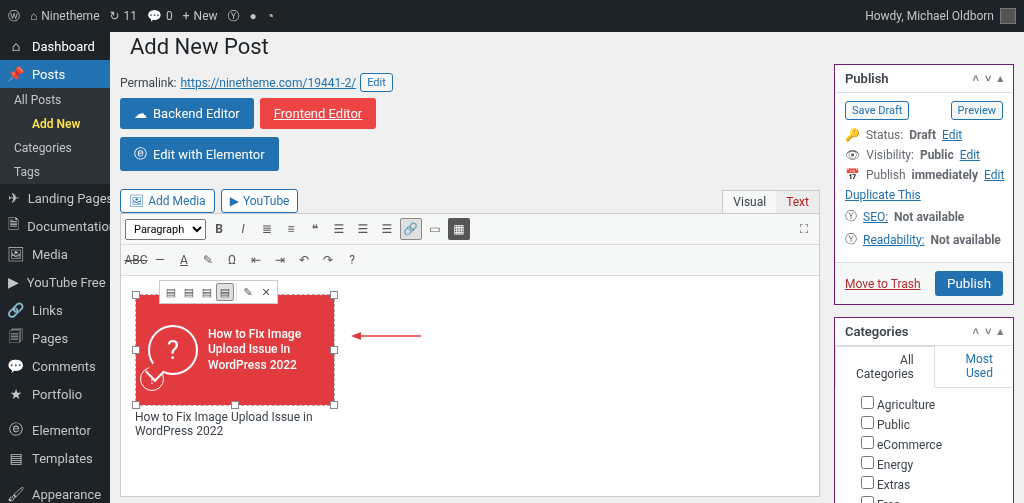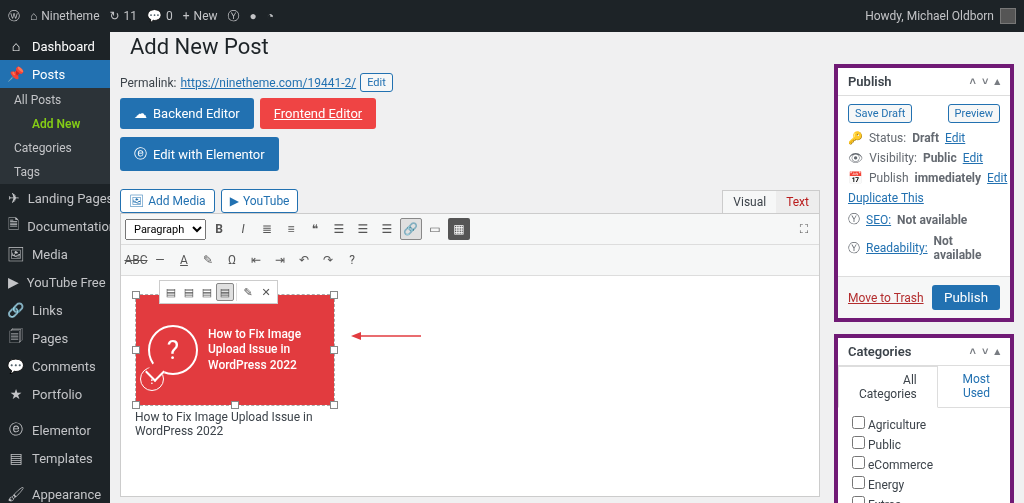--- a/index.html
+++ b/index.html
@@ -11,21 +11,21 @@
 .adminbar .itm { display: flex; align-items: center; gap: 4px; cursor: pointer; }
 .adminbar .right { margin-left: auto; display: flex; align-items: center; gap: 6px; }
 .avatar { width: 16px; height: 16px; background: #555; border: 1px solid #777; }
 
 
 .sidebar { position: absolute; top: 32px; left: 0; bottom: 0; width: 110px; background: #1d2327; color: #c3c4c7; font-size: 13px; overflow: hidden; }
 .sidebar .item { display: flex; align-items: center; gap: 8px; padding: 6px 8px; cursor: pointer; white-space: nowrap; }
 .sidebar .item.top { color: #fff; }
 .sidebar .item.active { background: #2271b1; color: #fff; }
 .sidebar .sub { padding: 5px 8px 5px 14px; background: #2c3338; color: #c3c4c7; font-size: 12px; cursor: pointer; }
-.sidebar .sub.active { color: #84cc16; font-weight: 600; padding-left: 32px; }
+.sidebar .sub.active { color: #fde047; font-weight: 600; padding-left: 32px; }
 .sidebar .ic { width: 16px; height: 16px; display: inline-flex; align-items: center; justify-content: center; font-size: 14px; }
 
 
 .main { position: absolute; top: 32px; left: 110px; right: 0; bottom: 0; padding: 0 10px; overflow: hidden; }
 .page-title { font-size: 22px; font-weight: 400; color: #1d2327; padding: 2px 0 8px 10px; }
 
 .content-col { position: absolute; left: 10px; width: 700px; top: 0; bottom: 0; }
 .side-col { position: absolute; right: 10px; width: 180px; top: 32px; bottom: 0; }
 
 .title-input { width: 100%; padding: 6px 10px; font-size: 18px; border: 1px solid #8c8f94; background: #fff; border-radius: 3px; }
@@ -58,36 +58,36 @@
 .red-img .qmark::after { content: ""; position: absolute; bottom: -6px; left: -2px; width: 12px; height: 12px; background: #e23b3f; border-left: 2px solid #fff; border-bottom: 2px solid #fff; transform: rotate(-45deg); }
 .red-img .imgtext { font-size: 12px; line-height: 1.3; margin: 0 10px; font-weight: 500; }
 .corner-q { position: absolute; left: 4px; top: 72px; width: 24px; height: 24px; border: 1px solid #fff; border-radius: 50%; display: flex; align-items: center; justify-content: center; font-size: 14px; color: #fff; }
 .img-toolbar { position: absolute; top: 4px; left: 38px; background: #fff; border: 1px solid #ccc; display: flex; padding: 2px; z-index: 2; }
 .img-toolbar .tbtn { width: 18px; height: 18px; font-size: 11px; }
 .handle { position: absolute; width: 8px; height: 8px; background: #fff; border: 1px solid #888; }
 .caption { font-size: 12px; margin-top: 4px; width: 200px; }
 .arrow { position: absolute; top: 54px; left: 230px; color: #e23b3f; }
 
 
-.box { background: #fff; border: 4px solid #701a75; margin-bottom: 12px; }
+.box { background: #fff; border: 1px solid #701a75; margin-bottom: 12px; }
 .box-head { padding: 6px 10px; border-bottom: 1px solid #ddd; display: flex; align-items: center; font-weight: 600; }
 .box-head .ctrl { margin-left: auto; display: flex; gap: 6px; color: #787c82; font-size: 11px; }
 .box-body { padding: 8px 10px; font-size: 12px; }
 .box-row { display: flex; align-items: center; gap: 6px; margin-bottom: 6px; color: #646970; }
 .box-row a { color: #2271b1; text-decoration: underline; cursor: pointer; }
 .box-btns { display: flex; justify-content: space-between; margin-bottom: 8px; }
 .box-foot { border-top: 1px solid #ddd; padding: 8px 10px; display: flex; align-items: center; justify-content: space-between; background: #f6f7f7; }
 .trash { color: #b32d2e; text-decoration: underline; cursor: pointer; font-size: 12px; }
 .publish-btn { background: #2271b1; color: #fff; padding: 5px 12px; border: none; border-radius: 3px; cursor: pointer; }
 
 .cat-tabs { display: flex; border-bottom: 1px solid #ddd; font-size: 12px; }
 .cat-tab { padding: 6px 20px; color: #2271b1; cursor: pointer; text-align: right; }
 .cat-tab.active { border: 1px solid #ddd; border-bottom: 1px solid #fff; margin-bottom: -1px; color: #3c434a; background: #fff; }
 .cat-list { max-height: 140px; overflow-y: scroll; padding: 6px; }
-.cat-list label { display: block; padding: 2px 8px; font-size: 12px; }
+.cat-list label { display: block; padding: 2px 8px; font-size: 12px; margin-left: 12px; }
 .cat-list .sub-cat { padding-left: 16px; }
 svg { display: block; }
 </style>
 </head>
 <body>
 
 <div class="adminbar">
   <div class="left">
     <span class="itm">ⓦ</span>
     <span class="itm">⌂ <span>Ninetheme</span></span>

